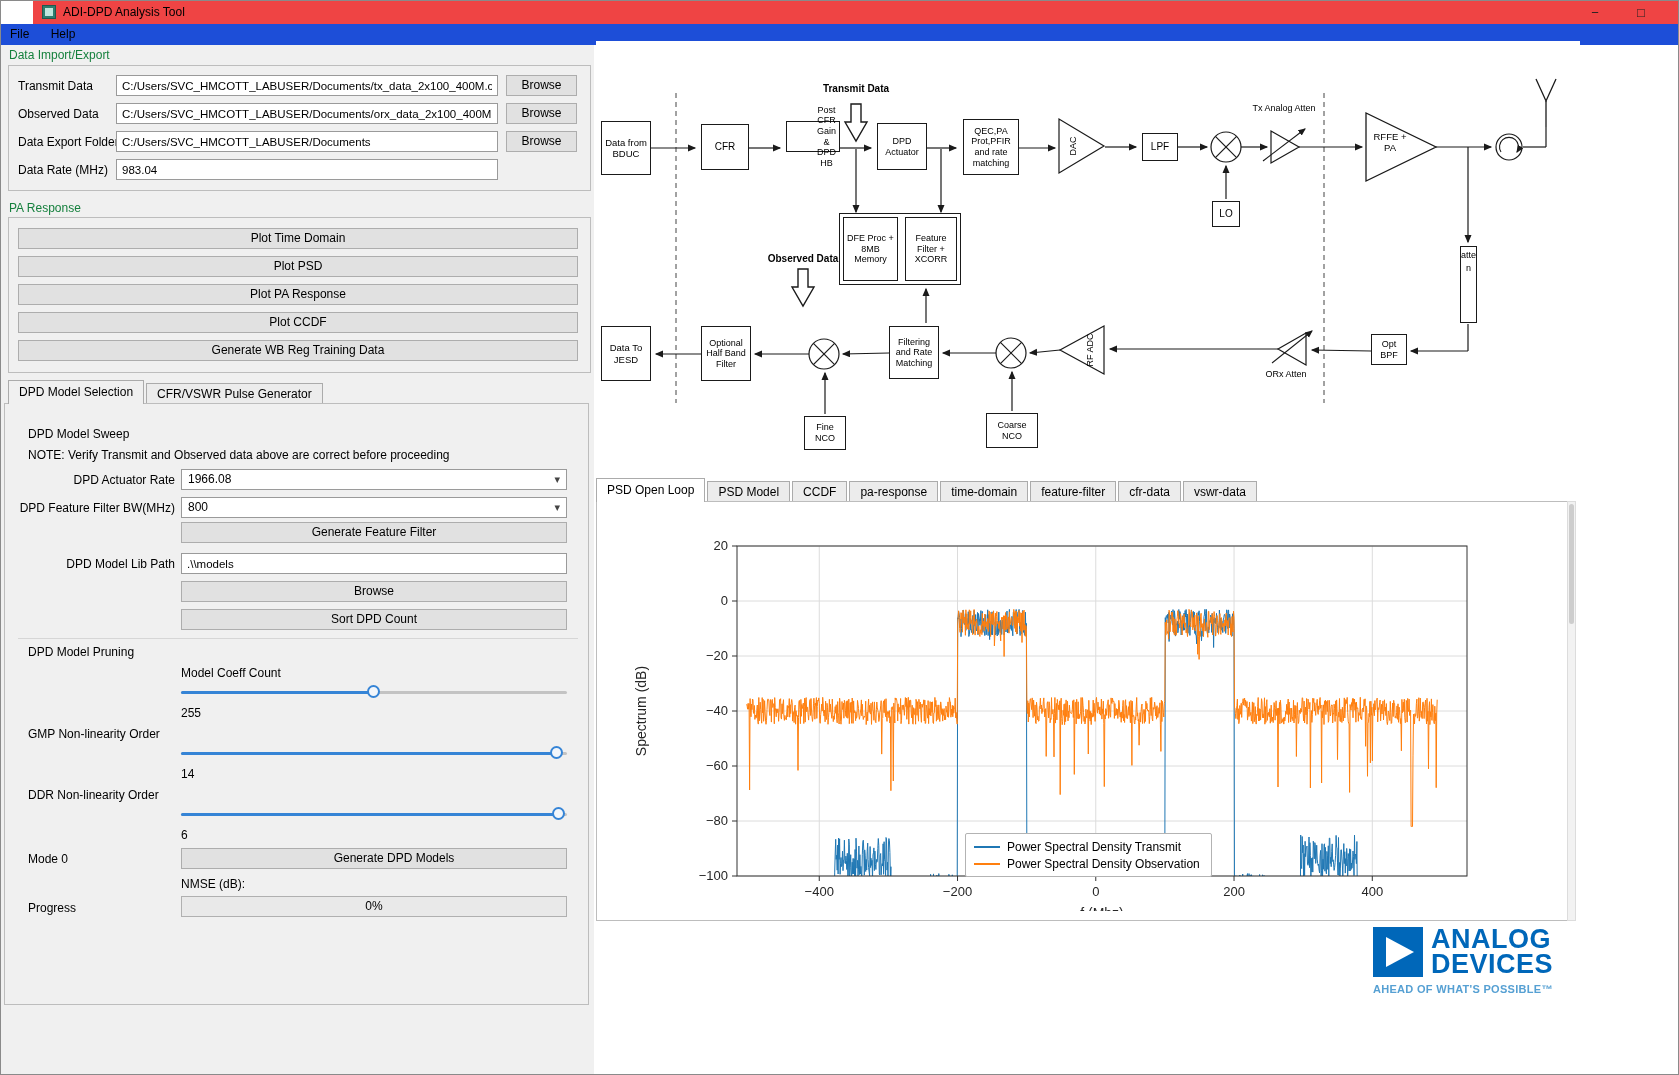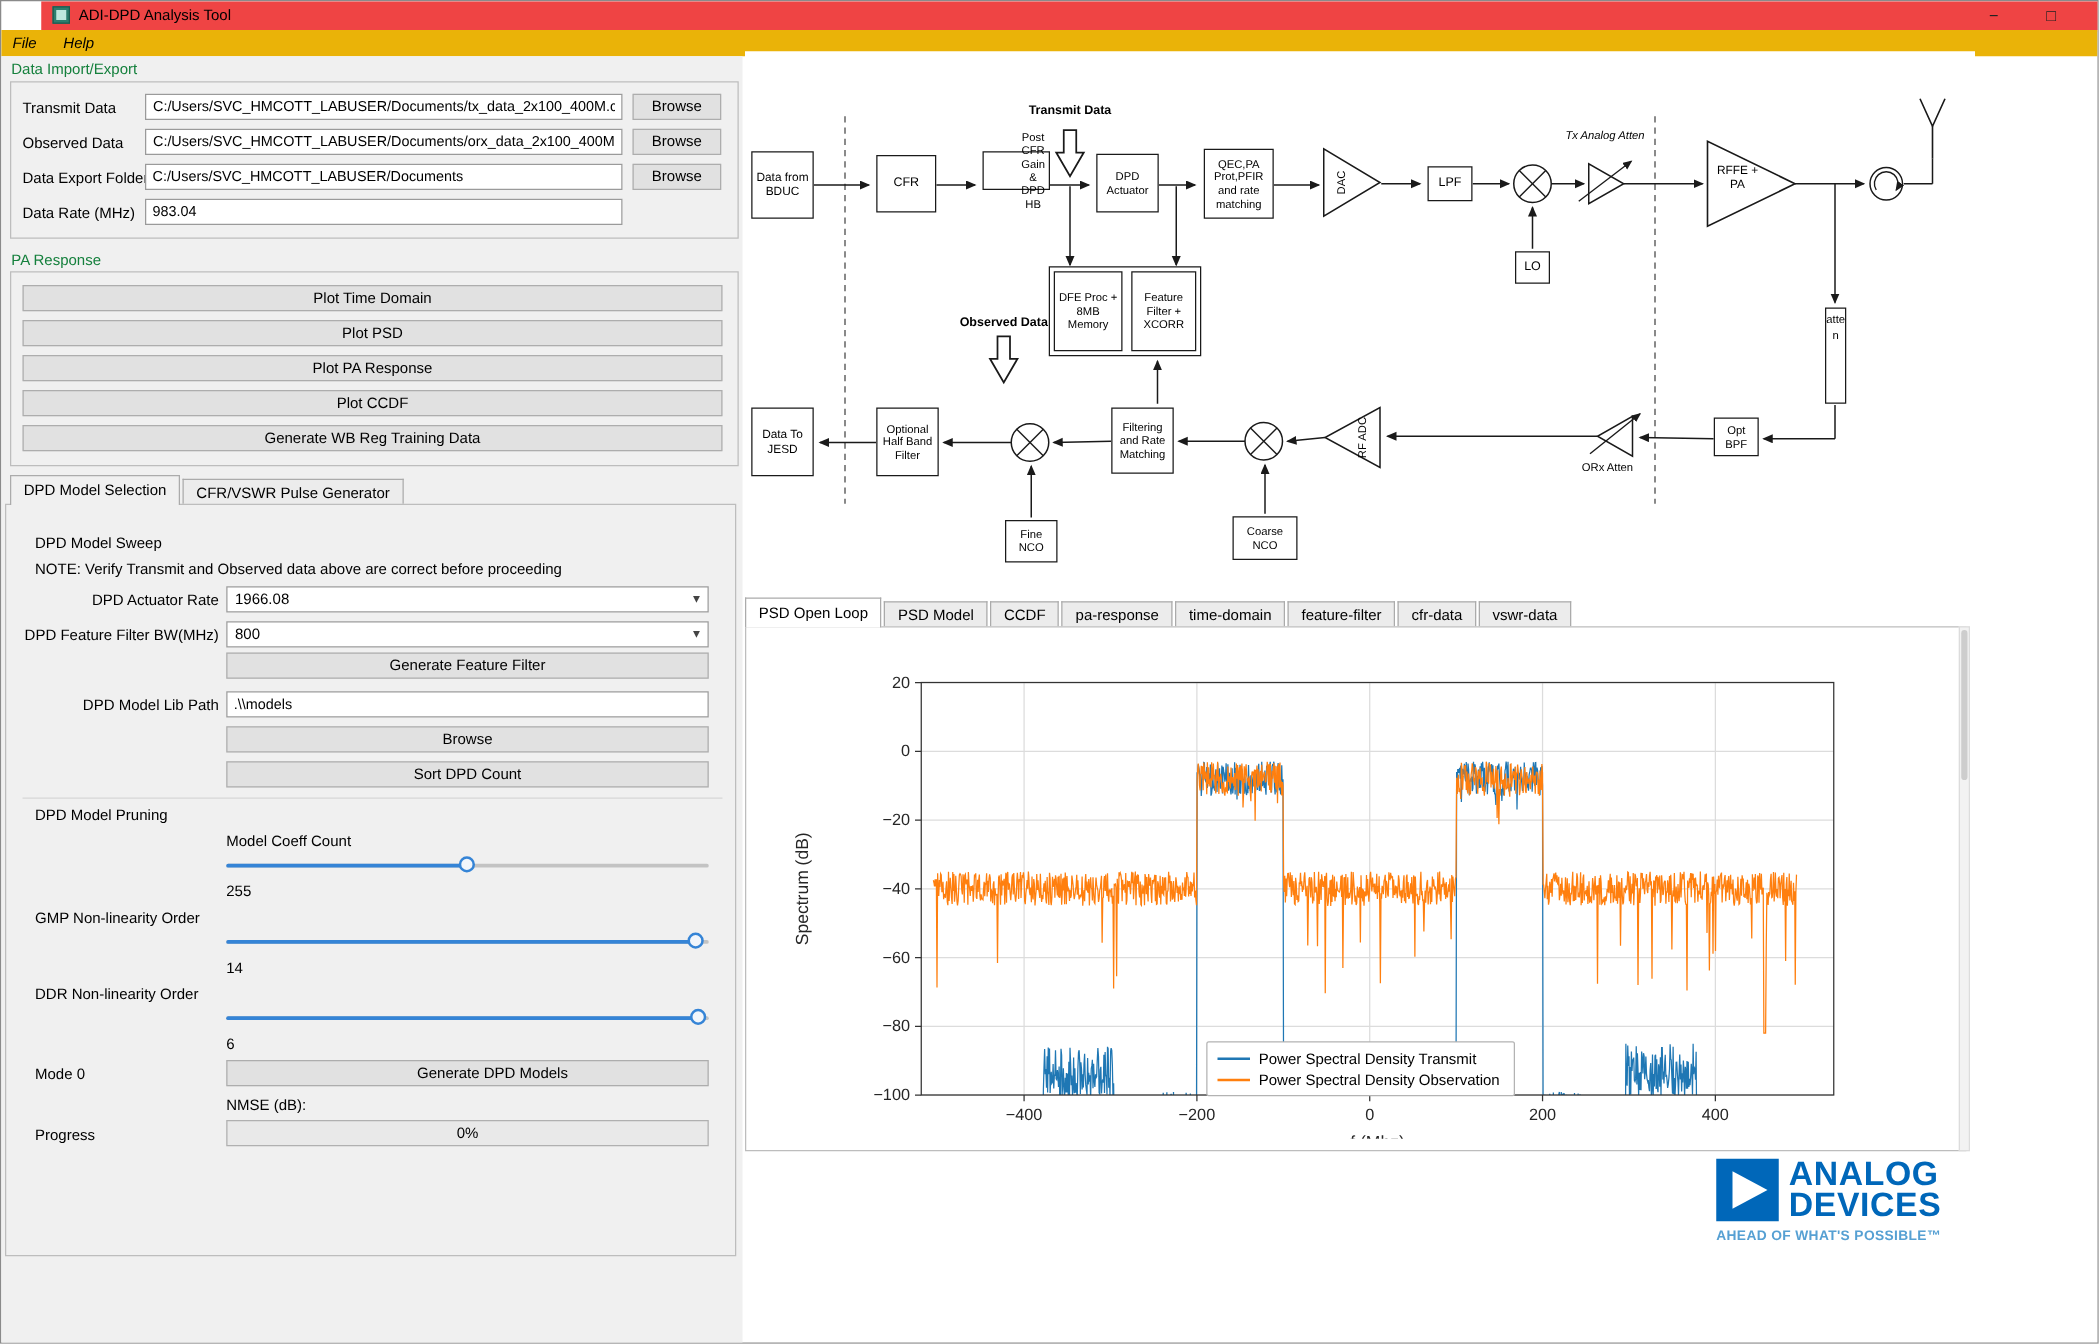--- a/index.html
+++ b/index.html
@@ -5,21 +5,21 @@
   html,body{margin:0;padding:0;background:#d8d8d8;}
   #app{position:relative;width:1679px;height:1075px;background:#ffffff;overflow:hidden;
        font-family:"Liberation Sans", sans-serif;font-size:12px;color:#000;
        border:1px solid #8a8a8a;box-sizing:border-box;}
   
   .titlebar{position:absolute;left:0;top:0;width:100%;height:23px;background:#ef4444;border-bottom:1px solid #e3e3e3;margin-left:32px;}
   .app-icon{position:absolute;left:9px;top:4px;width:14px;height:14px;background:#2e7d6e;border:1px solid #1d5a4f;box-sizing:border-box;}
   .app-icon:before{content:"";position:absolute;left:2px;top:2px;width:8px;height:8px;background:#bfe7de;}
   .win-title{position:absolute;left:30px;top:4px;font-size:12px;}
   .win-btn{position:absolute;top:0;height:23px;width:46px;text-align:center;line-height:23px;font-size:13px;color:#222;cursor:default;}
-  .menubar{position:absolute;left:0;top:23px;width:100%;height:21px;background:#eab308;font-style:italic;}
+  .menubar{position:absolute;left:0;top:23px;width:100%;height:21px;background:#1d4ed8;}
   .menu-item{display:inline-block;padding:3px 9px;font-size:12px;}
   
   .left-bg{position:absolute;left:0;top:44px;width:593px;height:1031px;background:#f0f0f0;}
   .group{position:absolute;border:1px solid #bdbdbd;background:#f0f0f0;box-sizing:border-box;}
   .group-title{position:absolute;font-size:12px;color:#15803d;}
   label.fld{position:absolute;font-size:12px;white-space:nowrap;}
   .txt{position:absolute;background:#fff;border:1px solid #9a9a9a;box-sizing:border-box;height:21px;
        font-family:"Liberation Sans",sans-serif;font-size:11.5px;padding:0 5px;color:#000;}
   .btn{position:absolute;background:#e1e1e1;border:1px solid #adadad;box-sizing:border-box;height:21px;
        font-family:"Liberation Sans",sans-serif;font-size:12px;text-align:center;line-height:19px;color:#000;cursor:default;}
@@ -278,21 +278,21 @@
     <div class="blk" style="left:247px;top:176px;width:55px;height:64px;">DFE Proc + 8MB Memory</div>
     <div class="blk" style="left:309px;top:176px;width:52px;height:64px;">Feature Filter + XCORR</div>
     <div class="blk" style="left:5px;top:285px;width:50px;height:55px;font-size:9.5px;">Data To JESD</div>
     <div class="blk" style="left:105px;top:285px;width:50px;height:55px;">Optional Half Band Filter</div>
     <div class="blk" style="left:208px;top:375px;width:42px;height:34px;">Fine NCO</div>
     <div class="blk" style="left:293px;top:285px;width:50px;height:53px;">Filtering and Rate Matching</div>
     <div class="blk" style="left:390px;top:372px;width:52px;height:35px;">Coarse NCO</div>
     <div class="blk" style="left:775px;top:293px;width:36px;height:31px;">Opt BPF</div>
     <div class="vatten" style="left:864px;top:205px;width:17px;height:77px;">atten</div>
     <div class="dlabel" style="left:773px;top:90px;width:42px;font-size:9.5px;">RFFE + PA</div>
-    <div class="dlabel" style="left:648px;top:62px;width:80px;font-style:italic;">Tx Analog Atten</div>
+    <div class="dlabel" style="left:648px;top:62px;width:80px;">Tx Analog Atten</div>
     <div class="dlabel" style="left:650px;top:328px;width:80px;">ORx Atten</div>
     <div class="dlabel bold" style="left:205px;top:42px;width:110px;">Transmit Data</div>
     <div class="dlabel bold" style="left:152px;top:212px;width:110px;">Observed Data</div>
   </div>
 
   <div class="tabs-row plot-tabs">
     <span class="tab active white">PSD Open Loop</span><span class="tab">PSD Model</span><span class="tab">CCDF</span><span class="tab">pa-response</span><span class="tab">time-domain</span><span class="tab">feature-filter</span><span class="tab">cfr-data</span><span class="tab">vswr-data</span>
   </div>
 
   <div id="plot-frame">

